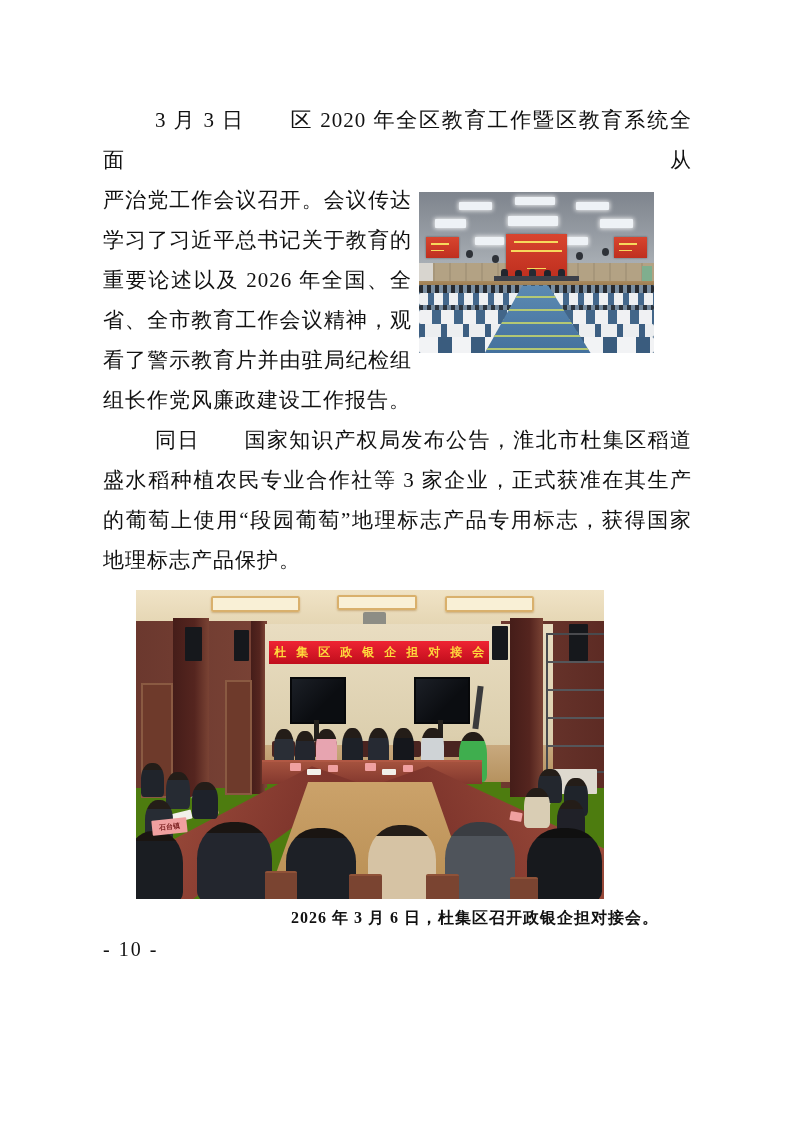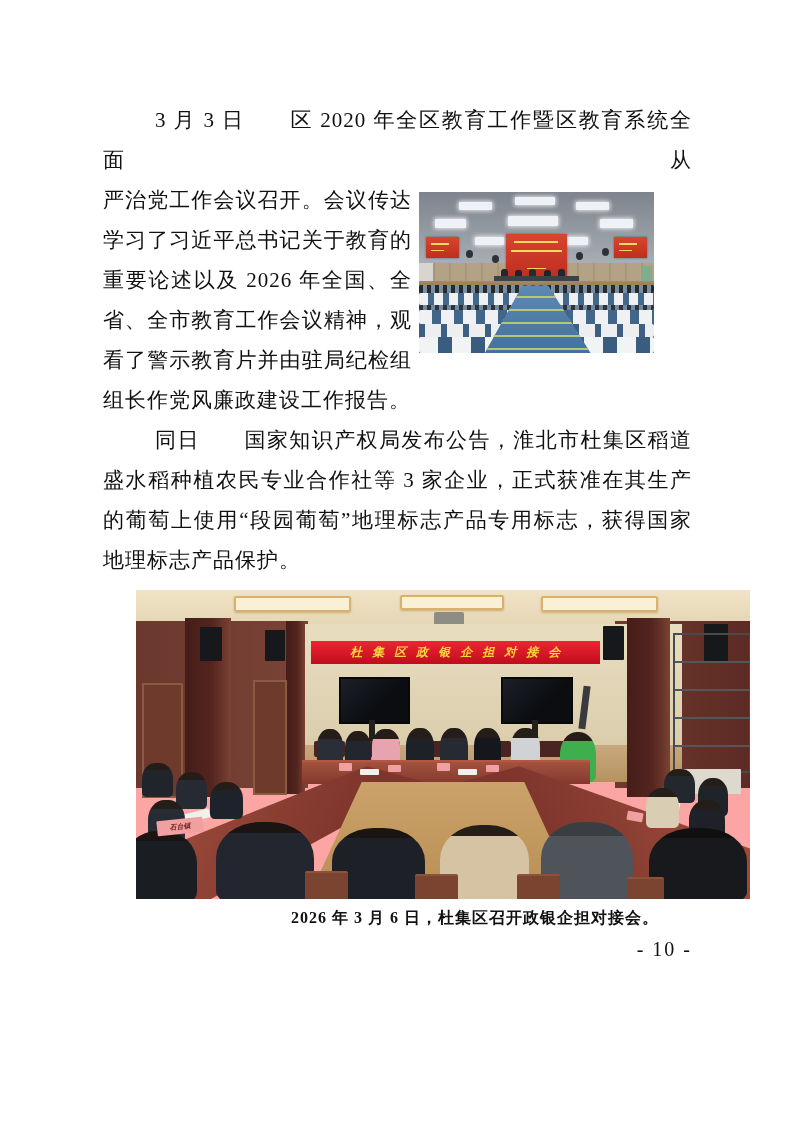--- a/index.html
+++ b/index.html
@@ -14,24 +14,24 @@
   .indent{text-indent:52px;}
 
   
   .fig1{float:right;width:235px;margin:12px 38px 10px 7px;}
   .photo1{position:relative;width:235px;height:161px;overflow:hidden;background:#8a9098;}
   .figcap1{margin-top:5px;font-weight:700;font-size:15px;line-height:20px;text-align:center;
            letter-spacing:0;text-indent:0;}
 
   
   .fig2{margin:10px 0 0 33px;width:523px;}
-  .photo2{position:relative;width:614px;height:309px;overflow:hidden;background:#fca5a5;font-style:italic;}
+  .photo2{position:relative;width:468px;height:309px;overflow:hidden;background:#4d7c0f;}
   .figcap2{font-weight:700;font-size:16px;line-height:22px;text-align:right;margin-top:8px;
            letter-spacing:1px;}
-  .pageno{font-size:20px;line-height:22px;text-align:right;margin-top:9px;letter-spacing:2px;}
+  .pageno{font-size:20px;line-height:22px;text-align:left;margin-top:9px;letter-spacing:2px;}
 
   .abs{position:absolute;}
 
   
   .p1-ceiling{left:0;top:0;width:100%;height:44%;background:linear-gradient(#7e848d,#9aa0a7 70%,#a8aeb4);}
   .p1-light{background:#eef2f6;box-shadow:0 0 4px 1px rgba(255,255,255,.8);border-radius:1px;}
   .p1-fix{background:#2e3238;border-radius:50%;}
   .p1-wall{left:0;top:44%;width:100%;height:16%;
            background:repeating-linear-gradient(90deg,#b3a284 0 14px,#a6967a 14px 16px);}
   .p1-screen{background:linear-gradient(#d8452f,#bf2f1f);box-shadow:0 0 2px rgba(0,0,0,.4);}

